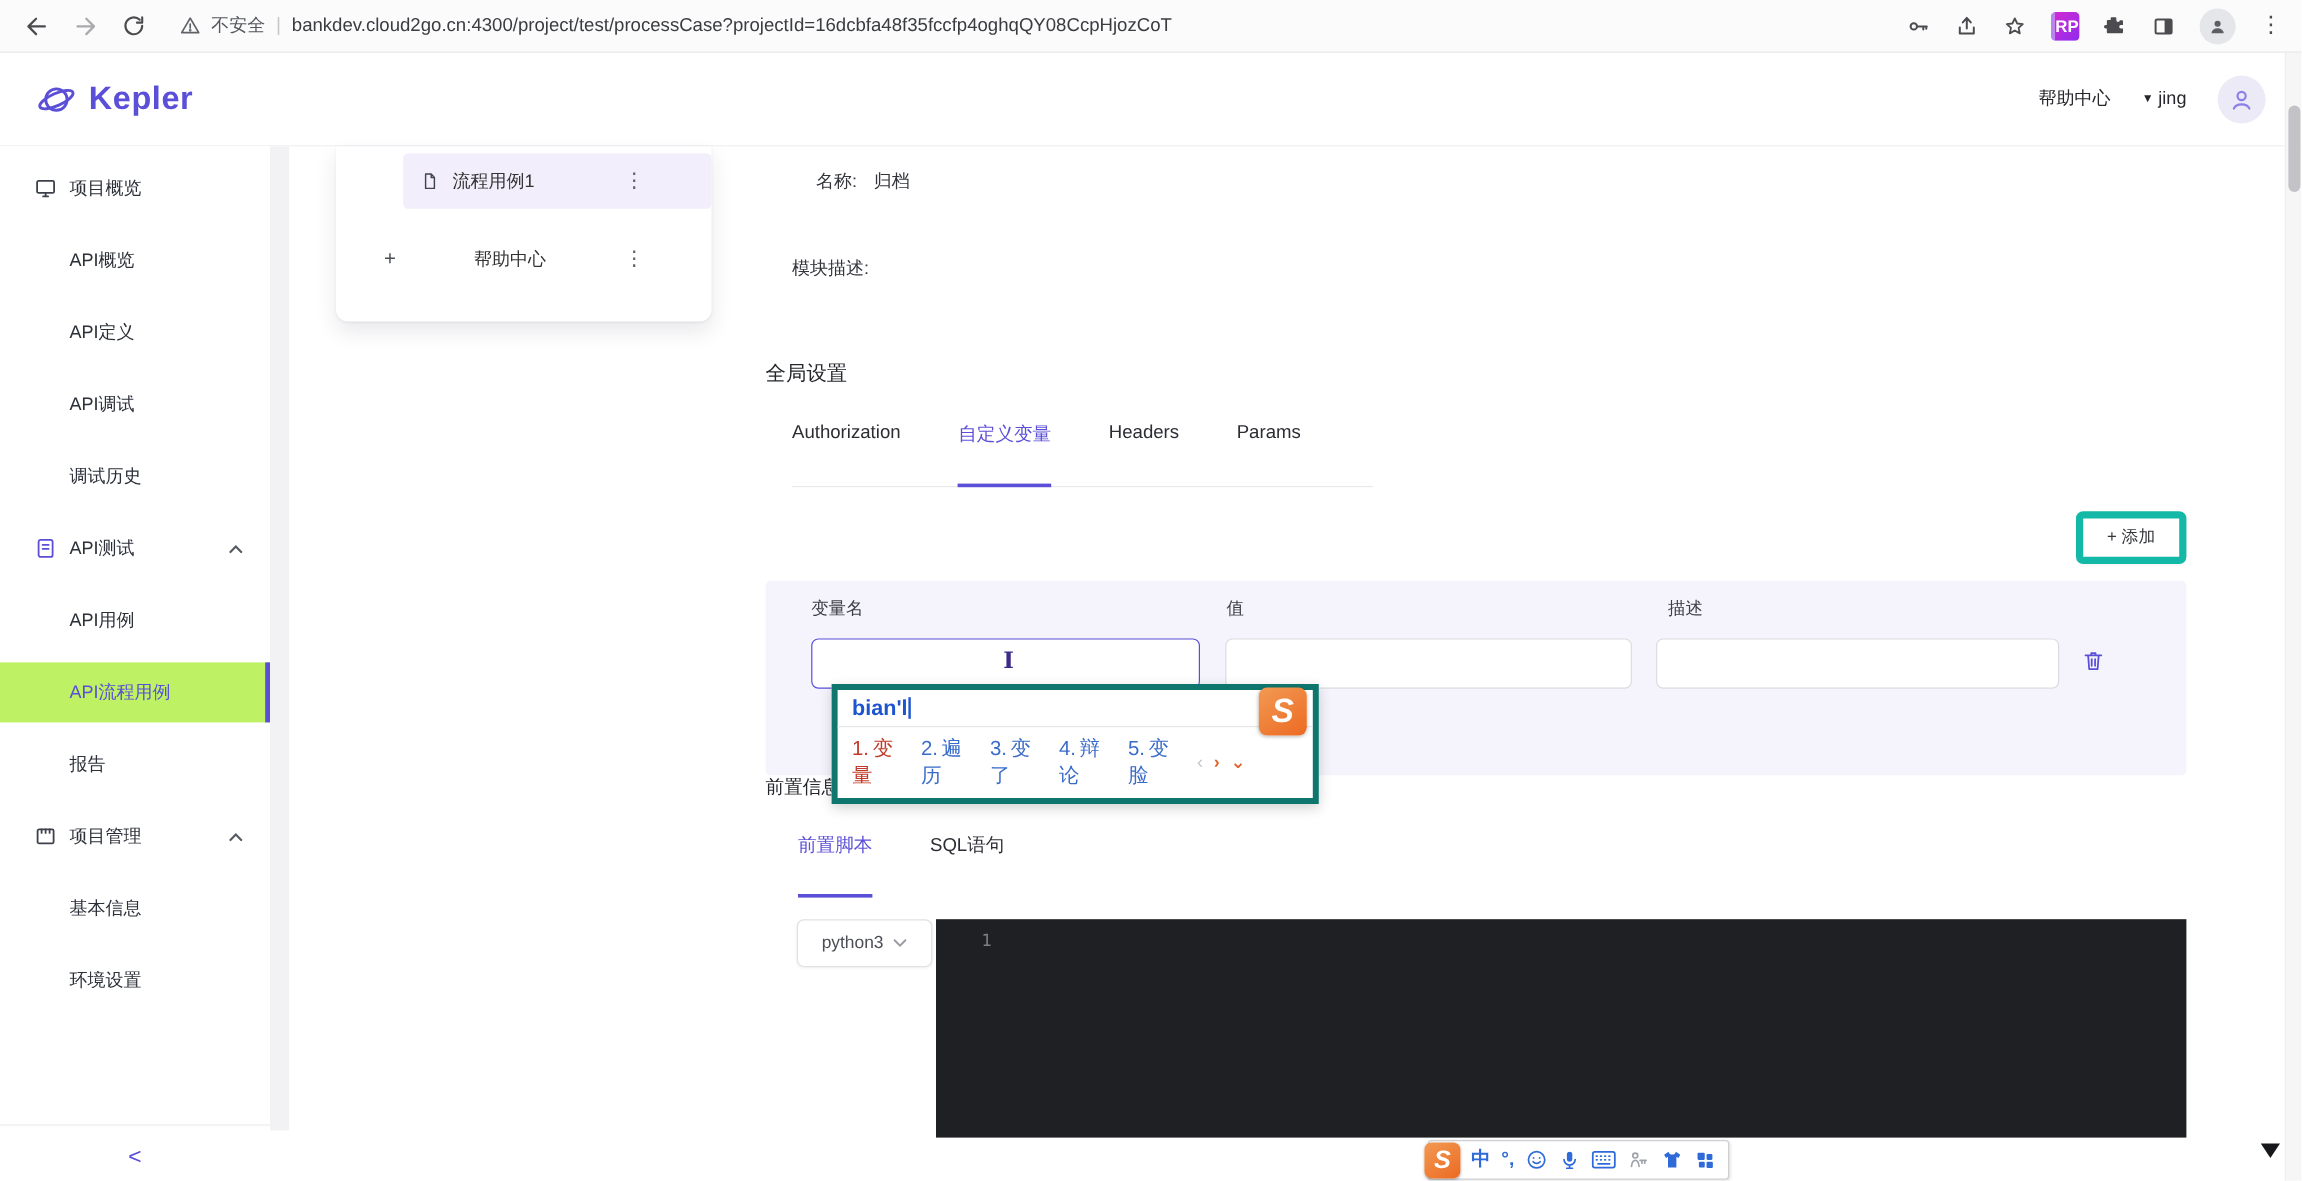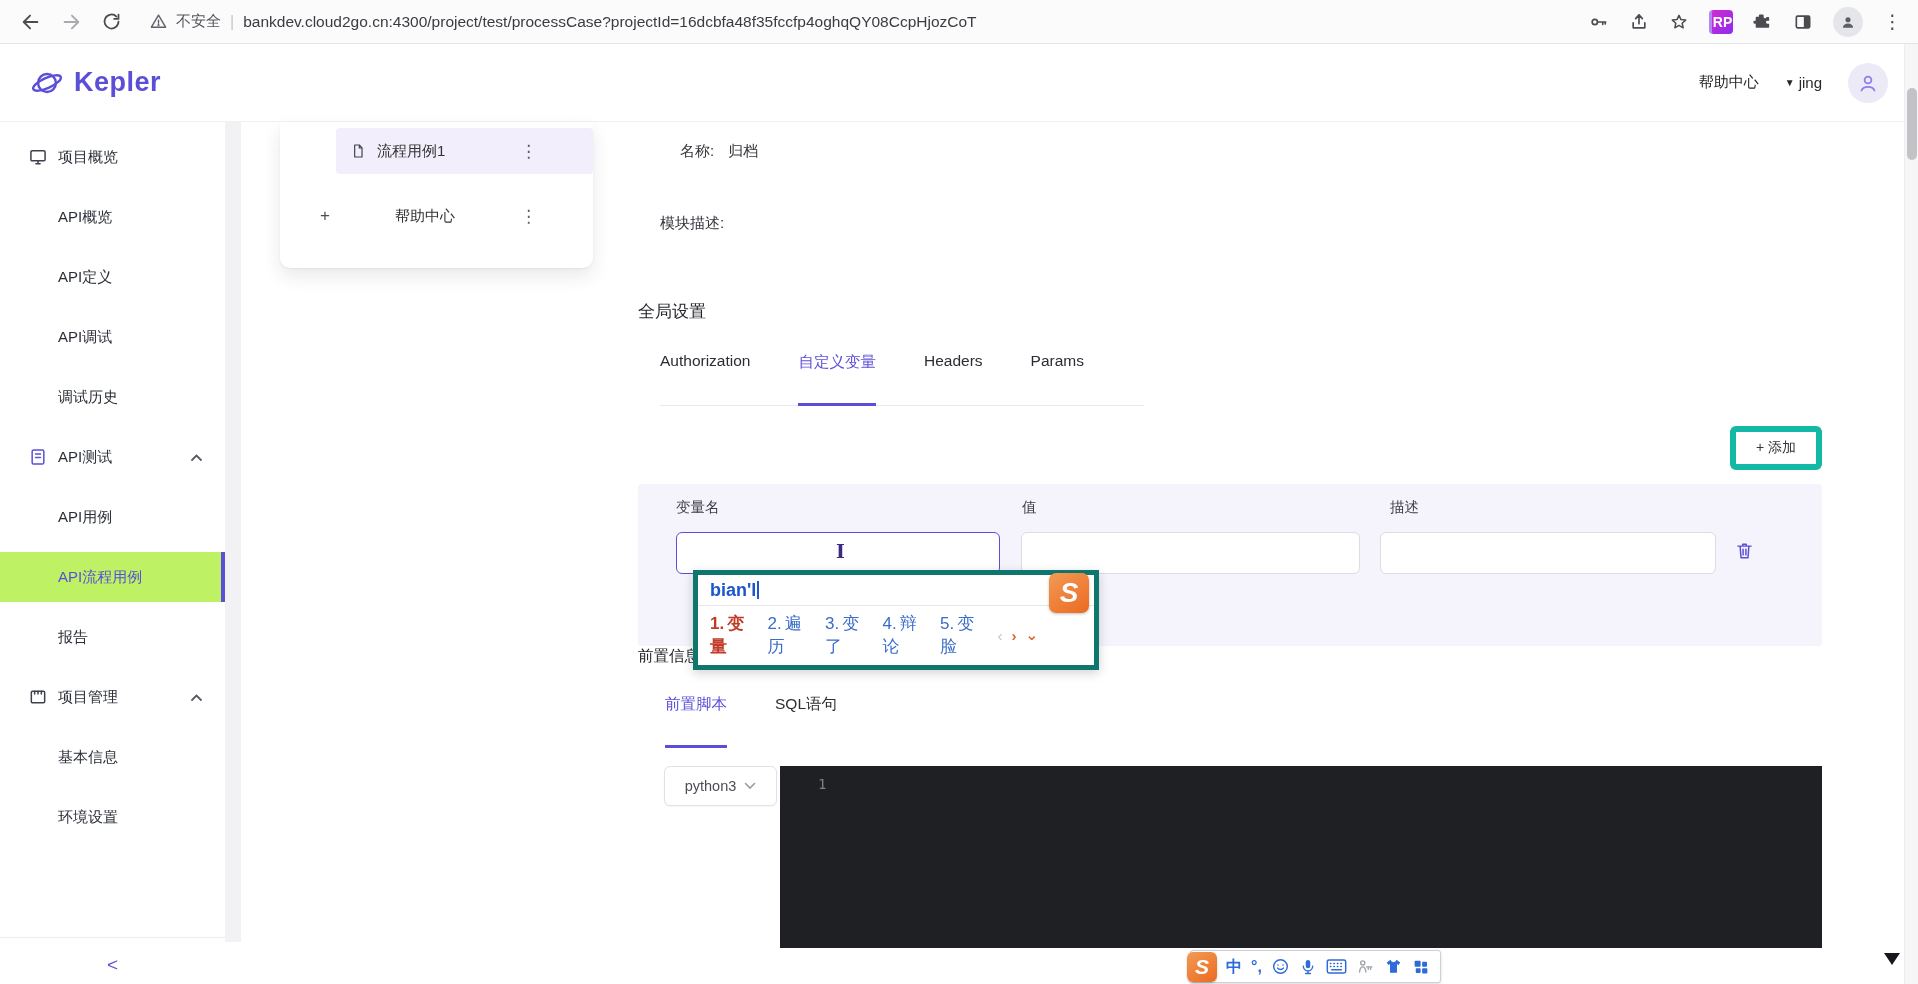--- a/index.html
+++ b/index.html
@@ -120,21 +120,21 @@
   
   .ime-popup { position:absolute; left:693px; top:570px; width:406px; background:#fff;
     border:5px solid #0f766e; box-shadow:0 3px 10px rgba(0,0,0,.18); z-index:40; }
   .ime-comp { padding:5px 12px 4px; font-size:18px; font-weight:bold; color:#1d55cf; }
   .ime-caret { display:inline-block; width:1.5px; height:18px; background:#1d55cf;
     vertical-align:-3px; margin-left:1px; }
   .ime-cands { border-top:1px solid #e7e7ea; padding:6px 12px 7px; display:flex;
     align-items:center; gap:21px; font-size:17px; }
   .cand { cursor:pointer; }
   .cand .n { margin-right:3px; }
-  .cand.first { color:#c23a28;font-weight:bold; }
+  .cand.first { color:#c23a28; }
   .cand.rest { color:#3a6cc9; }
   .ime-arrows { margin-left:auto; display:flex; align-items:center; gap:9px; font-size:15px;
     padding-right:44px; }
   .ar-prev { color:#c3c3c7; } .ar-next { color:#e2622b; font-weight:bold; }
   .ar-open { color:#e2622b; font-weight:bold; }
   .sogou-s { position:absolute; right:5px; top:-2px; width:40px; height:40px; border-radius:7px;
     background:linear-gradient(145deg,#f29a53 0%,#ec6a22 100%); color:#fff; font-size:28px;
     font-weight:bold; font-style:italic; display:flex; align-items:center; justify-content:center;
     box-shadow:0 1px 3px rgba(0,0,0,.25); }
 

